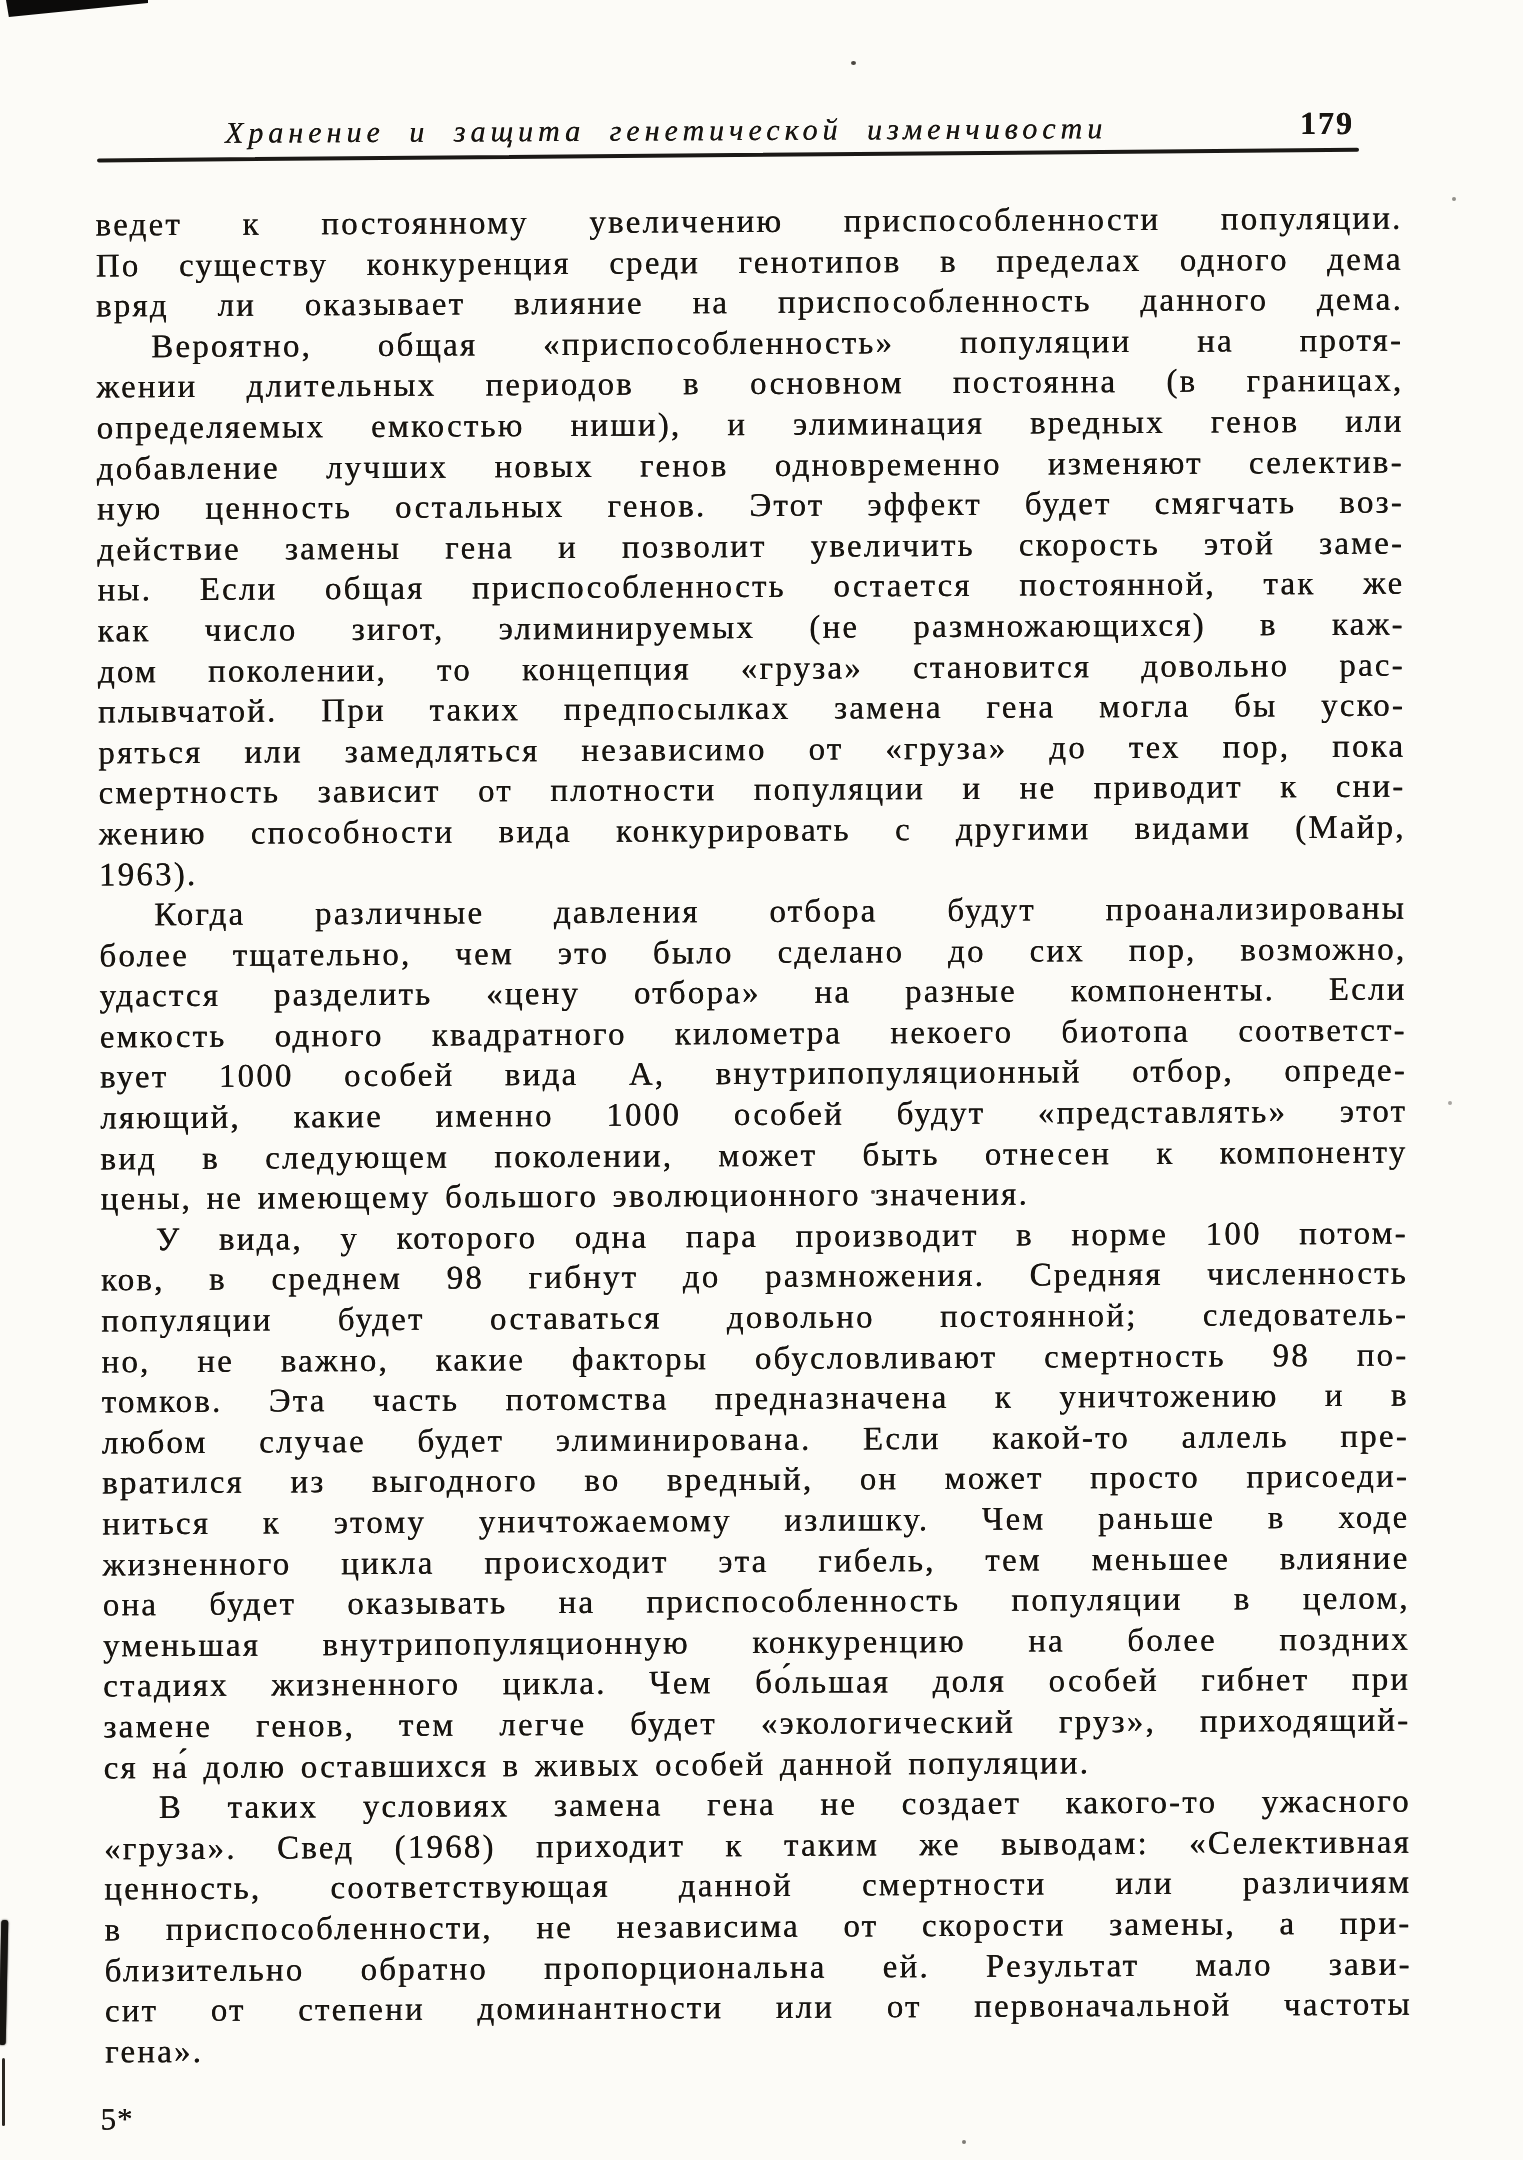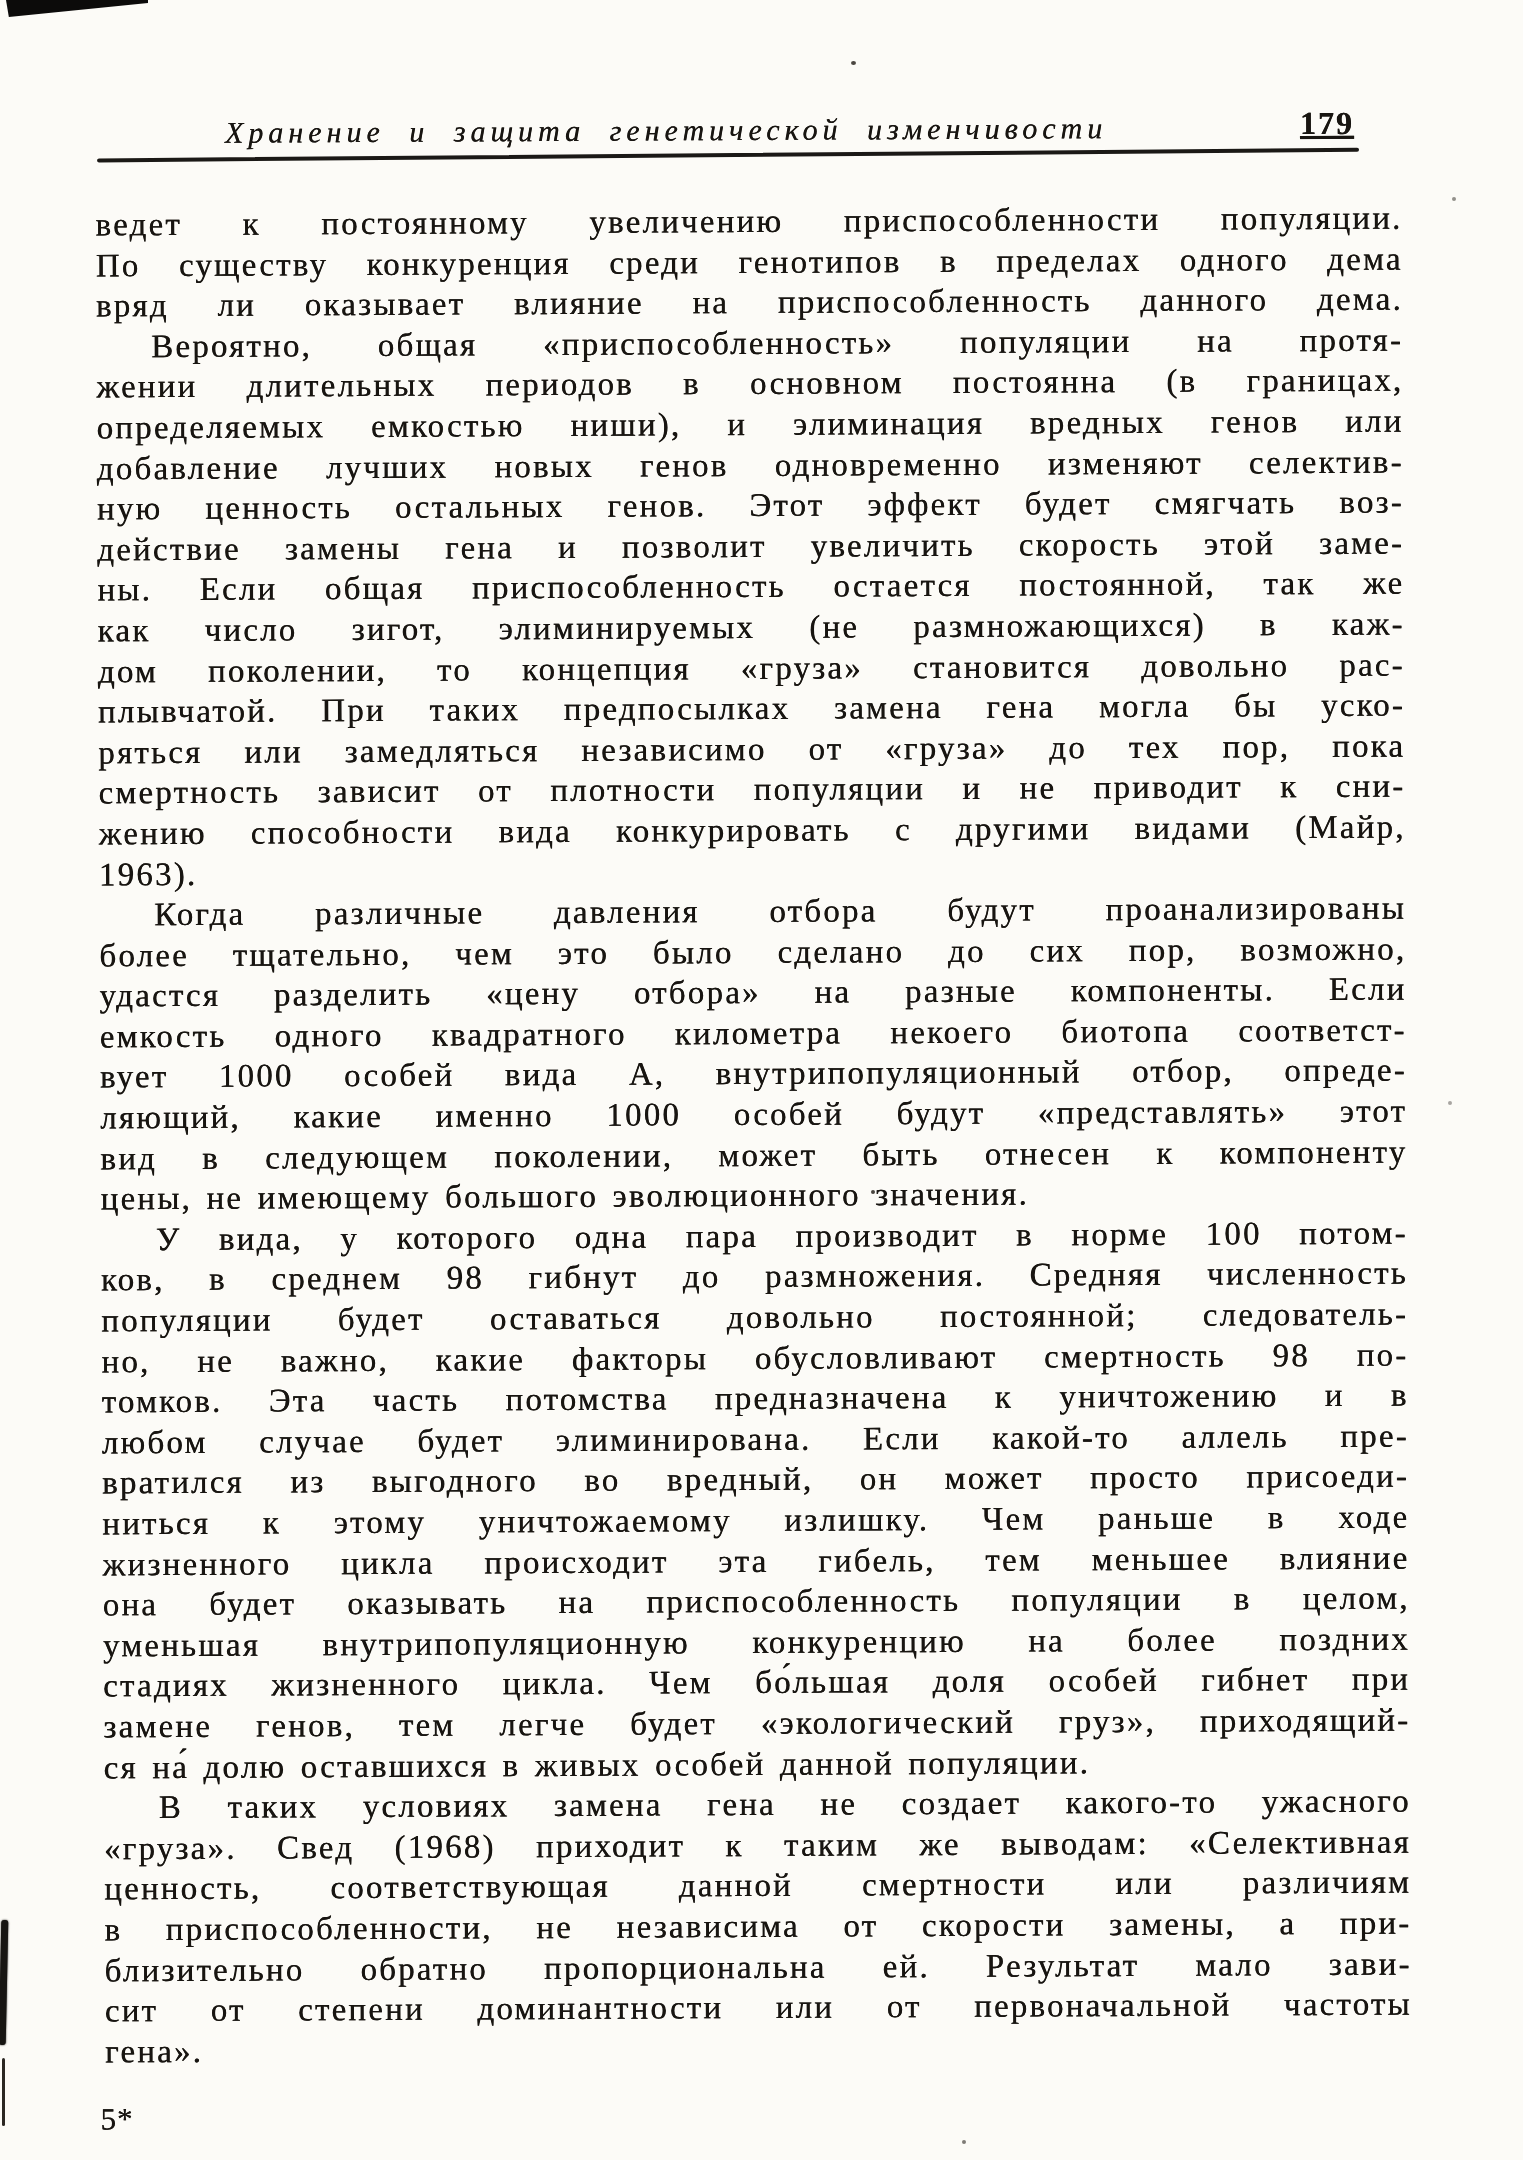--- a/index.html
+++ b/index.html
@@ -45,21 +45,20 @@
     text-shadow: 0.3px 0 0 currentColor;
   }
   .page-number {
     position: absolute;
     right: 48px;
     top: 108px;
     font-size: 32px;
     letter-spacing: 2px;
     font-weight: bold;
     text-shadow: 0.2px 0 0 currentColor;
-    text-decoration: underline;
   }
   .header-rule {
     position: absolute;
     left: 2px;
     top: 153px;
     width: 1262px;
     height: 4px;
     background: #1b1916;
     transform: rotate(-0.18deg);
     border-radius: 2px;

